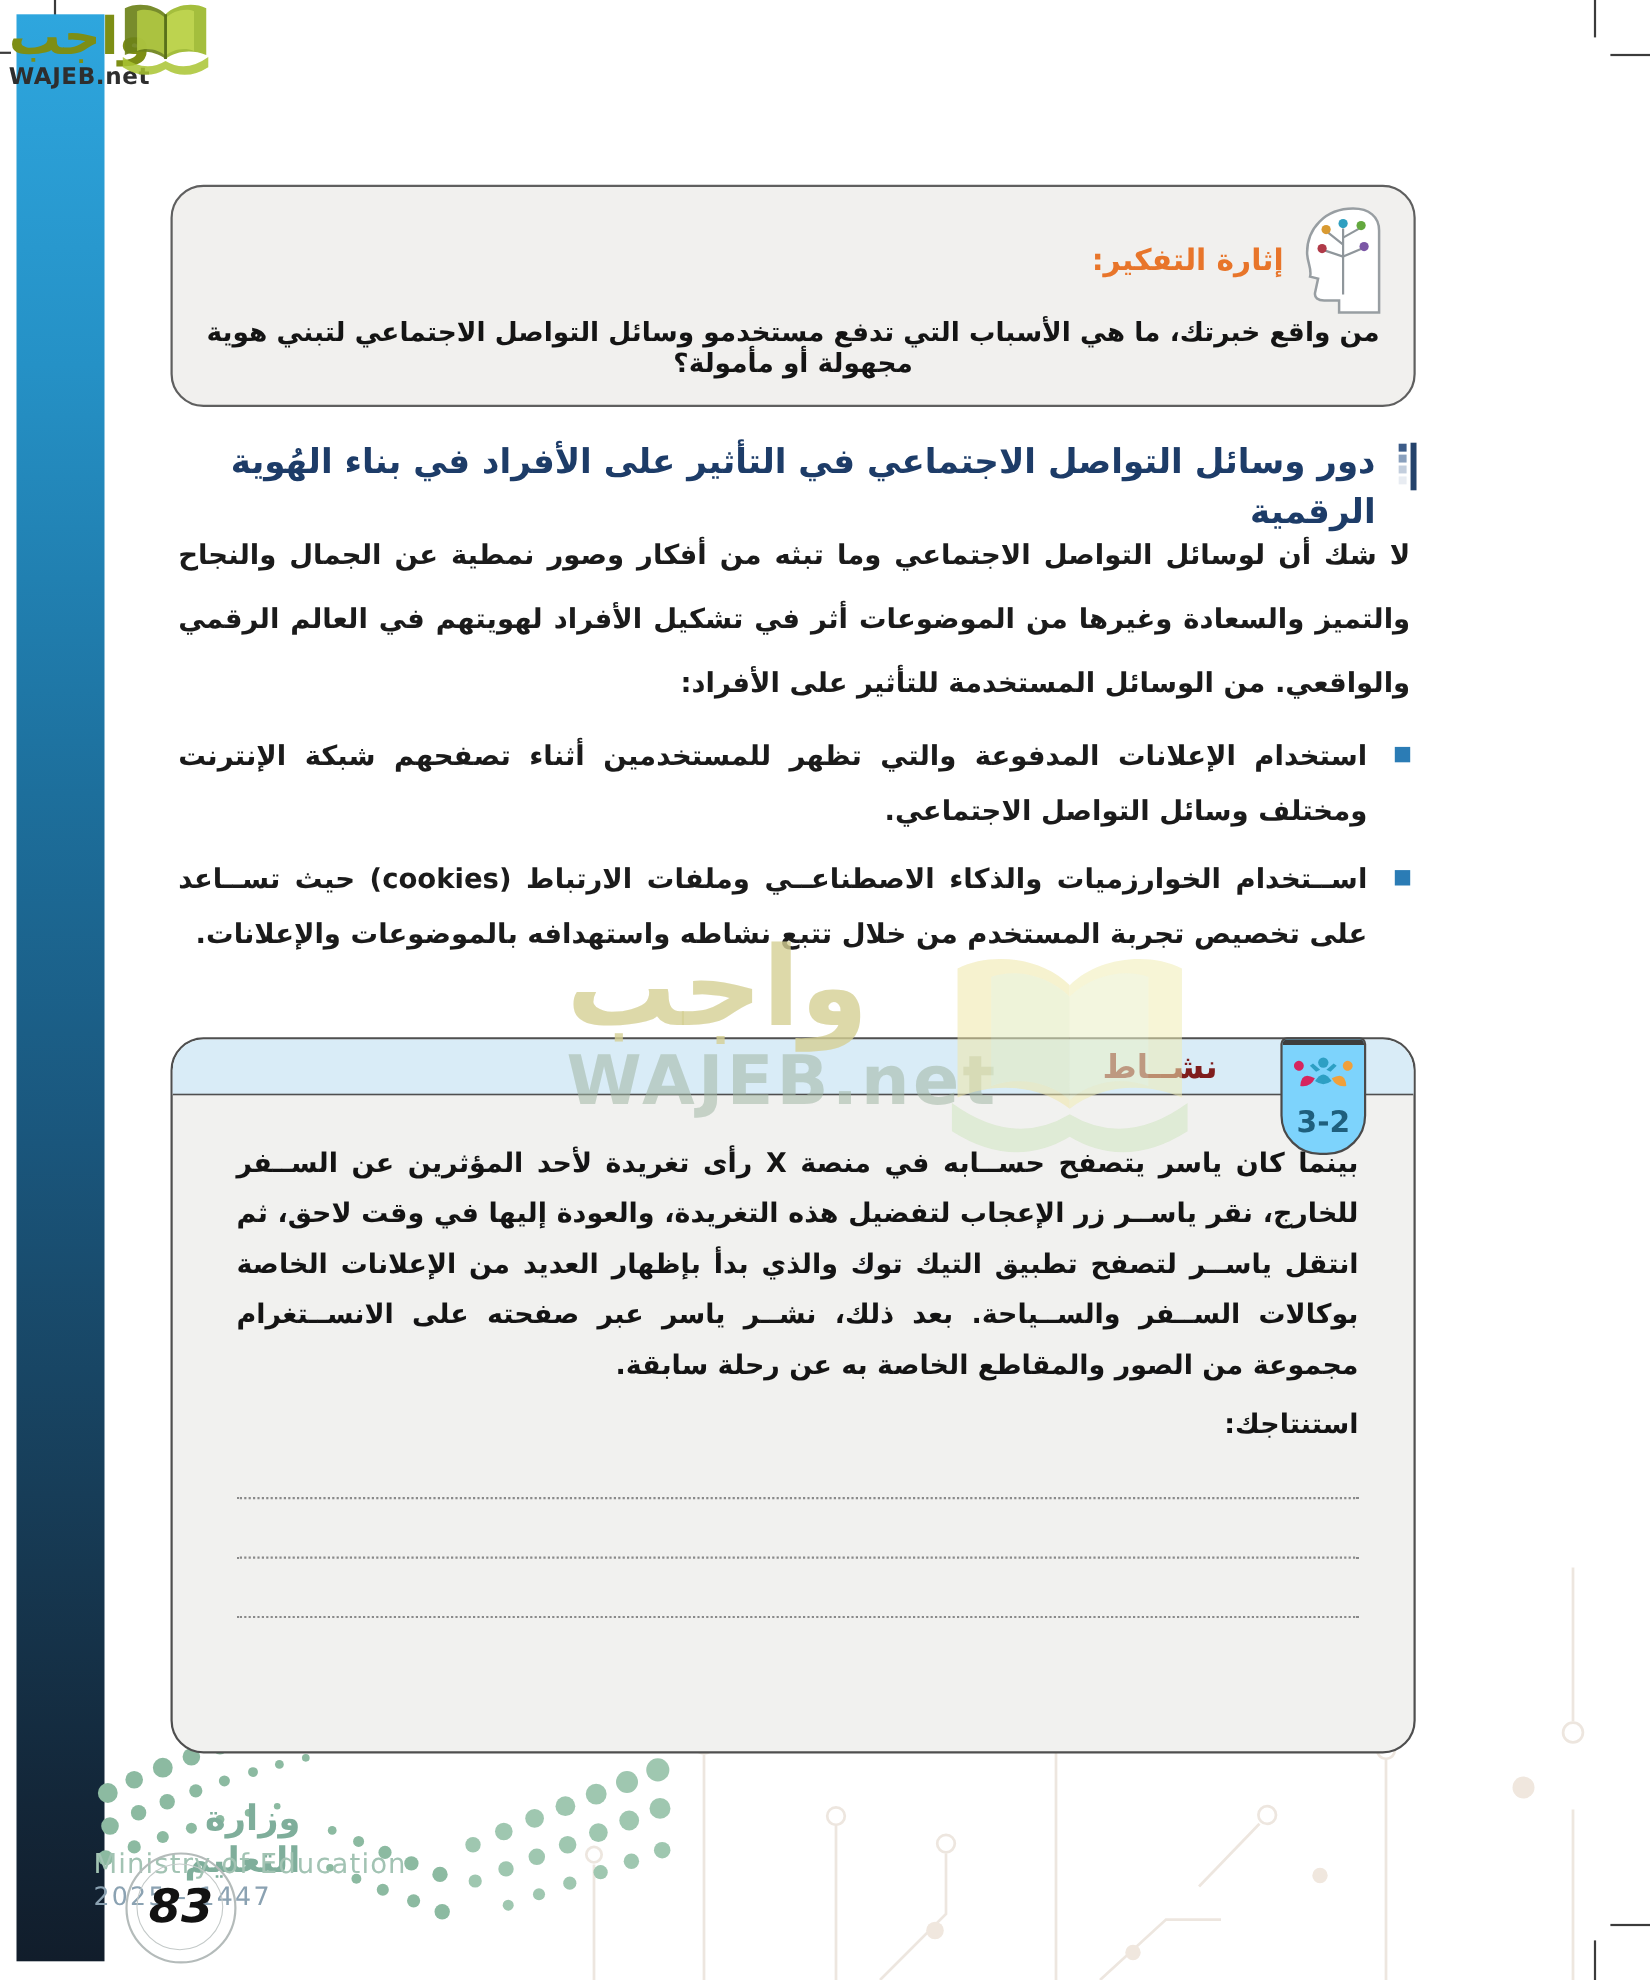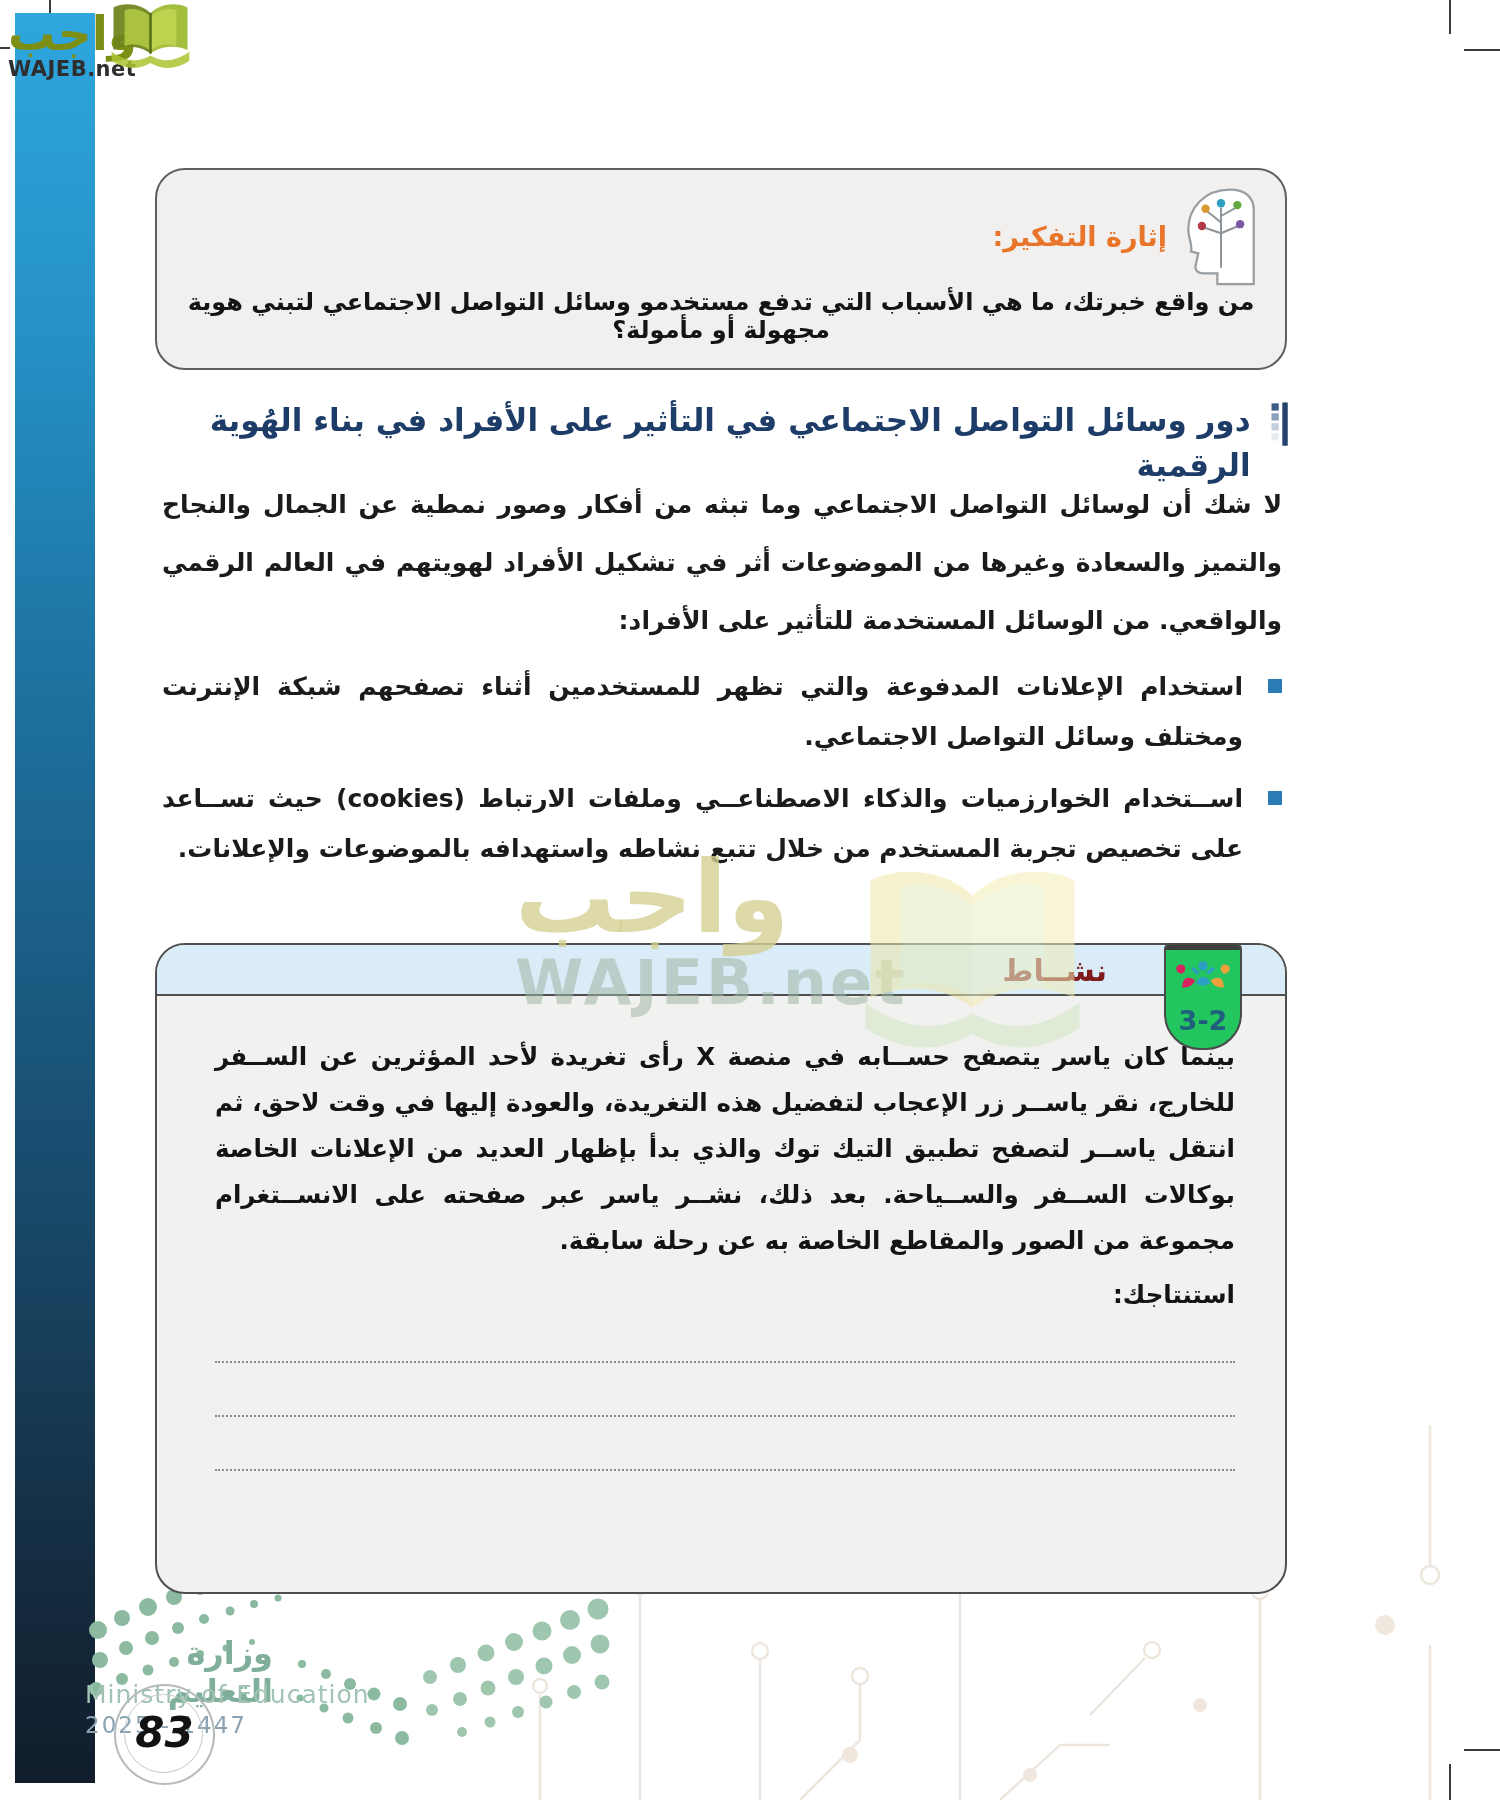--- a/index.html
+++ b/index.html
@@ -35,21 +35,21 @@
   
   .wm{position:absolute;z-index:6;pointer-events:none;line-height:1;}
   .wm-ar{left:515px;top:848px;font-size:100px;font-weight:bold;color:rgba(213,207,148,.8);}
   .wm-net{left:515px;top:952px;font-size:62px;font-weight:bold;color:rgba(160,182,164,.55);letter-spacing:3px;}
   .wm-book{left:845px;top:842px;opacity:.6;}
   
   .act-box{position:absolute;left:155px;top:943px;width:1128px;height:647px;z-index:3;
            background:#f1f1ef;border:2px solid #4f4f4f;border-radius:30px;direction:rtl;}
   .act-header{height:49px;background:#d9ecf7;border-bottom:2px solid #4f4f4f;border-radius:28px 28px 0 0;}
   .act-label{position:absolute;top:8px;right:178px;font-size:30px;font-weight:bold;color:#7f1d1d;letter-spacing:1px;}
-  .act-badge{position:absolute;top:-2px;right:43px;width:74px;height:103px;background:#22c55e;
+  .act-badge{position:absolute;top:-2px;right:43px;width:74px;height:103px;background:#7dd3fc;
              border:2px solid #4a4a4a;border-radius:6px 6px 36px 36px;text-align:center;overflow:hidden;}
   .act-badge .badge-top{position:absolute;top:0;left:0;right:0;height:5px;background:#3d3d3d;}
   .badge-num{position:absolute;bottom:12px;left:0;right:0;font-size:27px;font-weight:bold;color:#1f5f7d;direction:ltr;}
   .act-body{padding:38px 50px 0 58px;color:#141414;}
   .act-p{margin:0;font-size:24.5px;font-weight:bold;line-height:46px;text-align:justify;}
   .act-p + .act-p{margin-top:18px;}
   .act-conclusion{margin:16px 0 0 0;font-size:24.5px;font-weight:bold;}
   .answer-area{margin-top:30px;}
   .answer-line{height:0;border-bottom:2px dotted #8a8a8a;margin-top:52px;}
   

